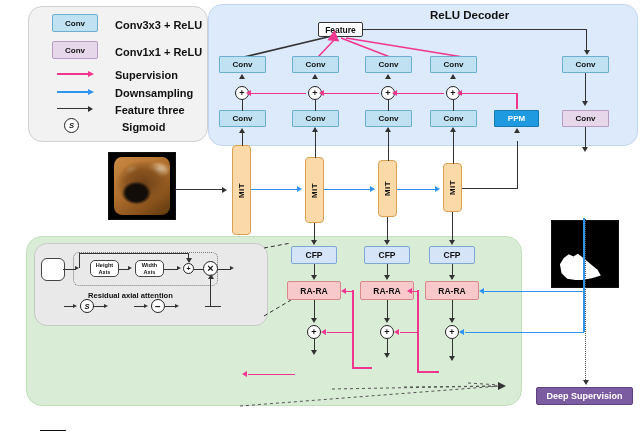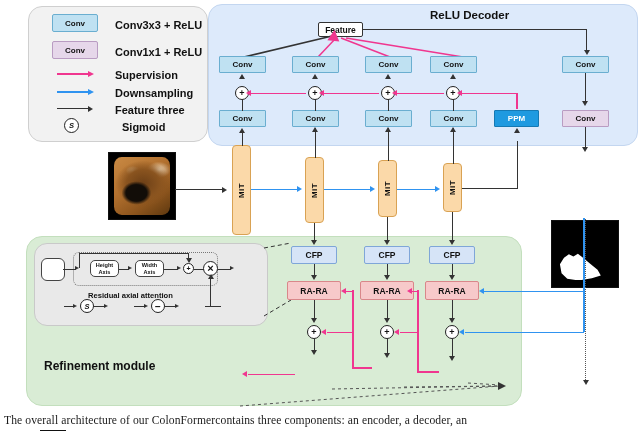--- a/index.html
+++ b/index.html
@@ -253,21 +253,20 @@
   <div class="abs ln h" style="left:462px;top:188px;width:56px;"></div>
   <div class="abs arw arw-up" style="left:514px;top:128px;"></div>
 
   <div class="abs ln v" style="left:584.5px;top:127px;height:23px;"></div>
   <div class="abs arw arw-dn" style="left:582px;top:147px;"></div>
   <div class="abs mask" style="left:551px;top:152px;width:66px;height:66px;">
     <div class="blob"></div>
     </div>
 
   <div class="abs refine-panel"></div>
-  <div class="abs refine-title">Refinement module</div>
 
   <div class="abs raa-panel"></div>
   <div class="abs raa-title">Residual axial attention</div>
   <div class="abs raa-dotted"></div>
 
   <div class="abs plainbox" style="left:41px;top:258px;width:22px;height:21px;"></div>
   <div class="abs ln h" style="left:63px;top:268.5px;width:13px;"></div>
   <div class="abs arw arw-rt-sm" style="left:75px;top:266px;"></div>
 
   <div class="abs box axbox" style="left:90px;top:260px;width:29px;height:17px;flex-direction:column;">
@@ -407,16 +406,18 @@
     <line x1="70" y1="51" x2="330" y2="31" stroke="#555" stroke-width="1" stroke-dasharray="3,3"></line>
     <line x1="162" y1="34" x2="330" y2="31" stroke="#555" stroke-width="1" stroke-dasharray="3,3"></line>
     <line x1="234" y1="32" x2="330" y2="31" stroke="#555" stroke-width="1" stroke-dasharray="3,3"></line>
     <line x1="298" y1="28" x2="330" y2="30" stroke="#555" stroke-width="1" stroke-dasharray="3,3"></line>
     <polygon points="336,31 328,27 328,35" fill="#333"></polygon>
   </svg>
 
   <div class="abs dot-v" style="left:585px;top:219px;height:163px;"></div>
   <div class="abs arw arw-dn" style="left:582.5px;top:380px;"></div>
 
-
-  <div class="abs cap">The overall architecture of our ColonFormercontains three components: an encoder, a decoder, an</div>
+  <div class="abs box deepsup" style="left:536px;top:387px;width:97px;height:18px;">
+    <span>Deep Supervision</span>
+    </div>
+
 
 </div>
 
 </body></html>

